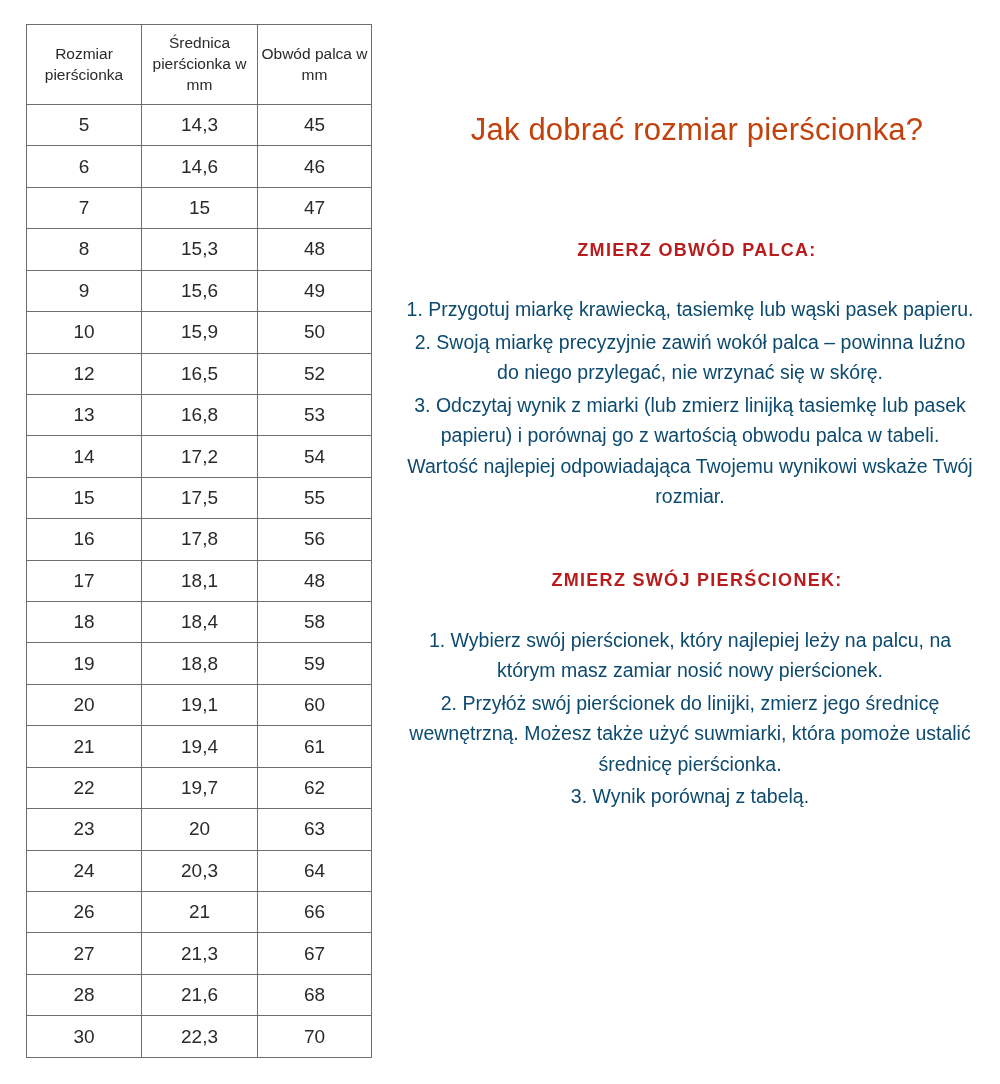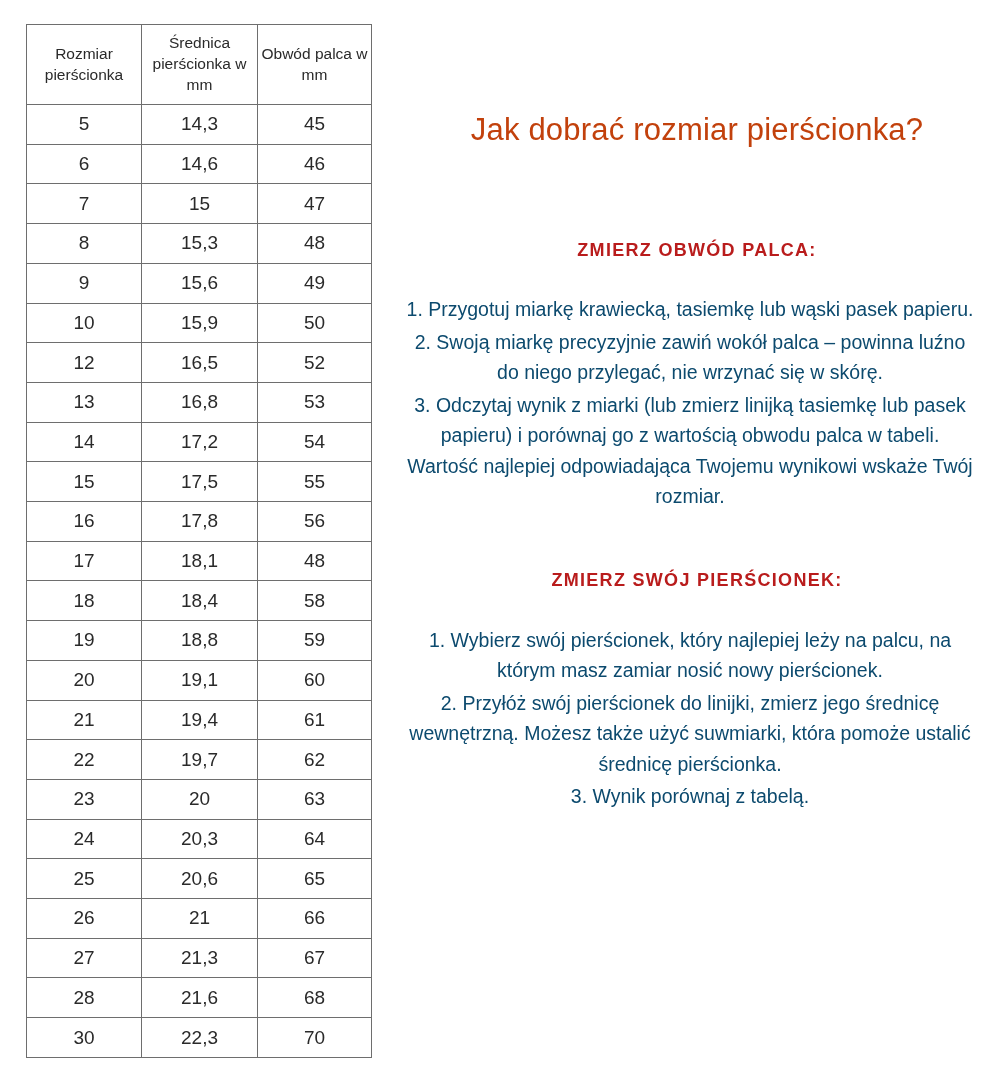--- a/index.html
+++ b/index.html
@@ -183,25 +183,20 @@
         <td>23</td>
         <td>20</td>
         <td>63</td>
       </tr>
       <tr>
         <td>24</td>
         <td>20,3</td>
         <td>64</td>
       </tr>
       <tr>
-        <td>25</td>
-        <td>20,6</td>
-        <td>65</td>
-      </tr>
-      <tr>
         <td>26</td>
         <td>21</td>
         <td>66</td>
       </tr>
       <tr>
         <td>27</td>
         <td>21,3</td>
         <td>67</td>
       </tr>
       <tr>

